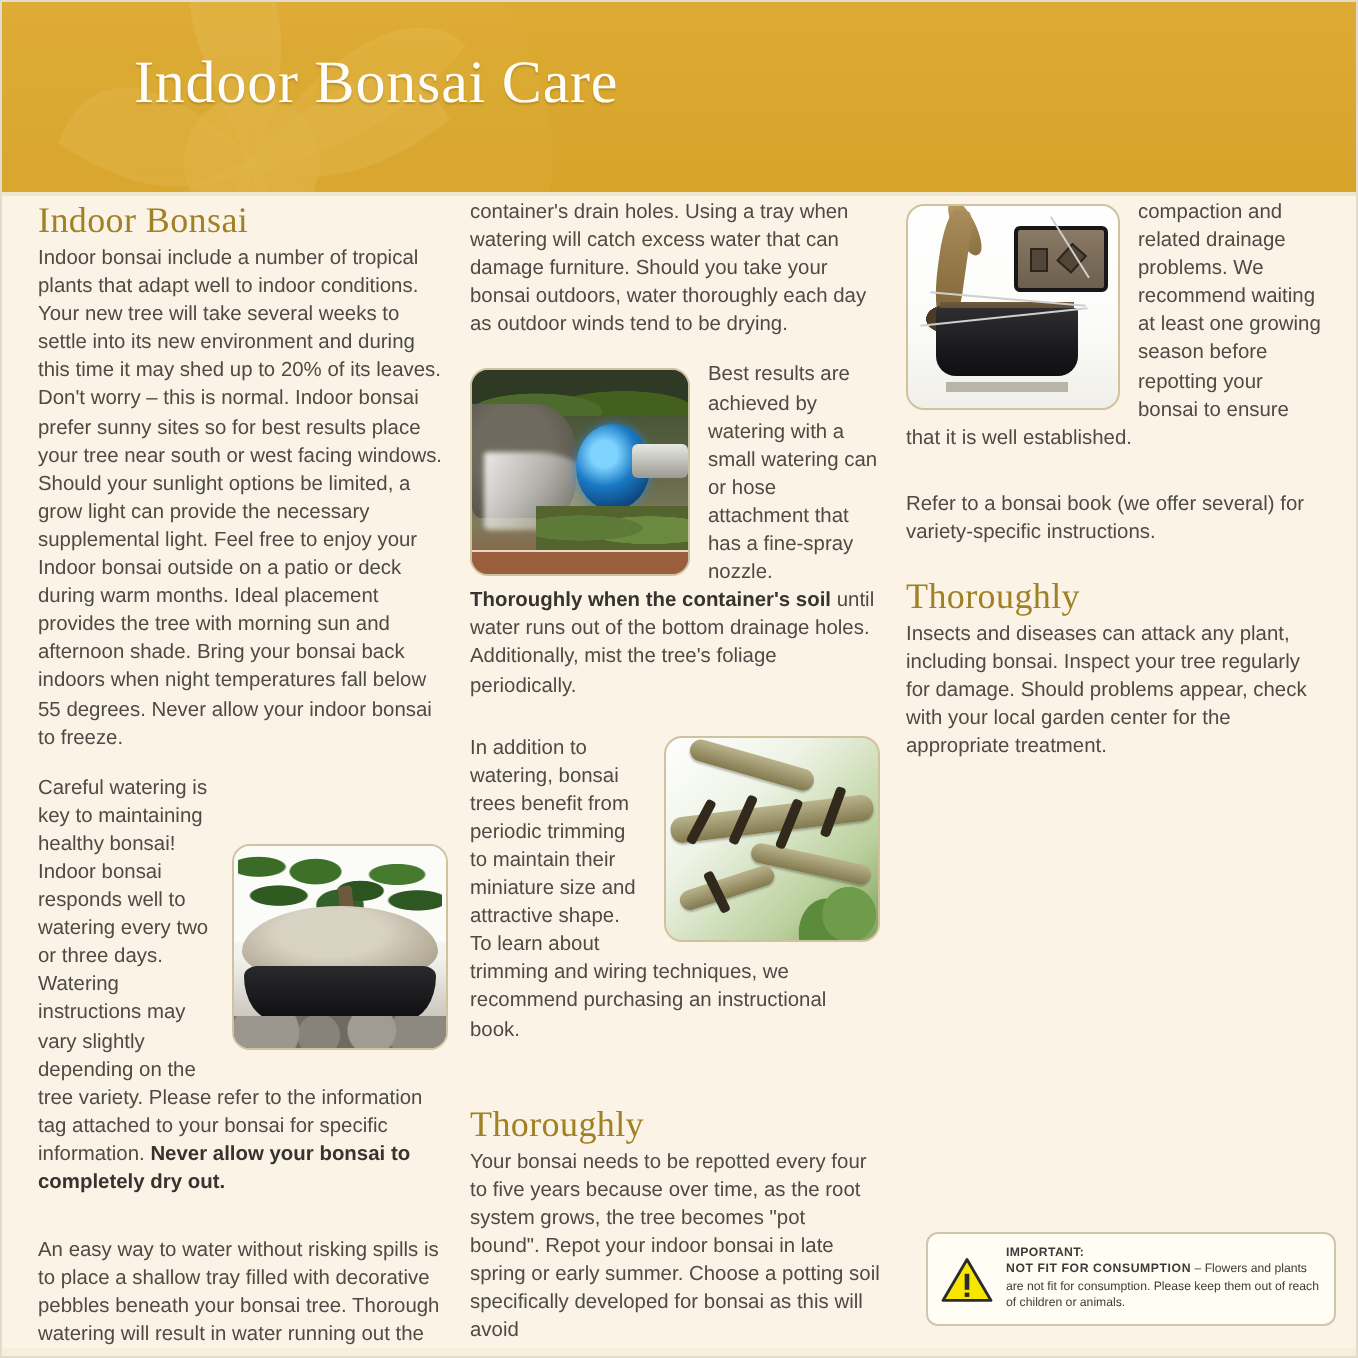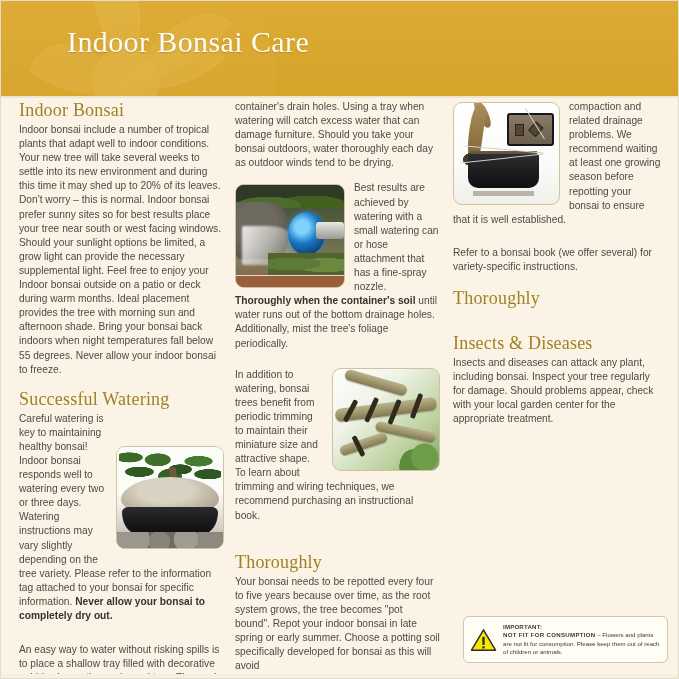--- a/index.html
+++ b/index.html
@@ -268,21 +268,20 @@
     <div class="header-title">Indoor Bonsai Care</div>
   </div>
 
   <div class="content">
 
     <div class="col col-1">
 
       <h2 class="sec">Indoor Bonsai</h2>
       <p class="body">Indoor bonsai include a number of tropical plants that adapt well to indoor conditions. Your new tree will take several weeks to settle into its new environment and during this time it may shed up to 20% of its leaves. Don't worry – this is normal. Indoor bonsai prefer sunny sites so for best results place your tree near south or west facing windows. Should your sunlight options be limited, a grow light can provide the necessary supplemental light. Feel free to enjoy your Indoor bonsai outside on a patio or deck during warm months. Ideal placement provides the tree with morning sun and afternoon shade. Bring your bonsai back indoors when night temperatures fall below 55 degrees. Never allow your indoor bonsai to freeze.</p>
 
-      <h2 class="sec" style="margin-top:12px;">Successful Watering</h2>
 
       <div class="photo fl-right art-pot1" style="width:108px;height:103px;margin-top:34px;">
         <div class="ph-inner">
           <div class="sky"></div>
           <div class="foli"></div>
           <div class="trunk"></div>
           <div class="soil"></div>
           <div class="pot"></div>
           <div class="grav"></div>
         </div>
@@ -359,21 +358,20 @@
       </div>
 
       <p class="body">compaction and related drainage problems. We recommend waiting at least one growing season before repotting your bonsai to ensure that it is well established.</p>
 
       <div class="clear"></div>
 
       <p class="body" style="margin-top:8px;">Refer to a bonsai book (we offer several) for variety-specific instructions.</p>
 
       <h2 class="sec" style="margin-top:14px;">Thoroughly</h2>
 
-      <h2 class="sec" style="margin-top:24px;">Insects &amp; Diseases</h2>
       <p class="body">Insects and diseases can attack any plant, including bonsai. Inspect your tree regularly for damage. Should problems appear, check with your local garden center for the appropriate treatment.</p>
     </div>
 
   </div>
 
   <div class="warning">
     <svg class="warn-tri" viewBox="0 0 30 27">
       <path d="M15 2 L28.5 25 L1.5 25 Z" fill="#f7e600" stroke="#2b2b2b" stroke-width="1.6" stroke-linejoin="round"></path>
       <rect x="13.7" y="10" width="2.6" height="9" fill="#2b2b2b"></rect>
       <rect x="13.7" y="20.6" width="2.6" height="2.4" fill="#2b2b2b"></rect>

